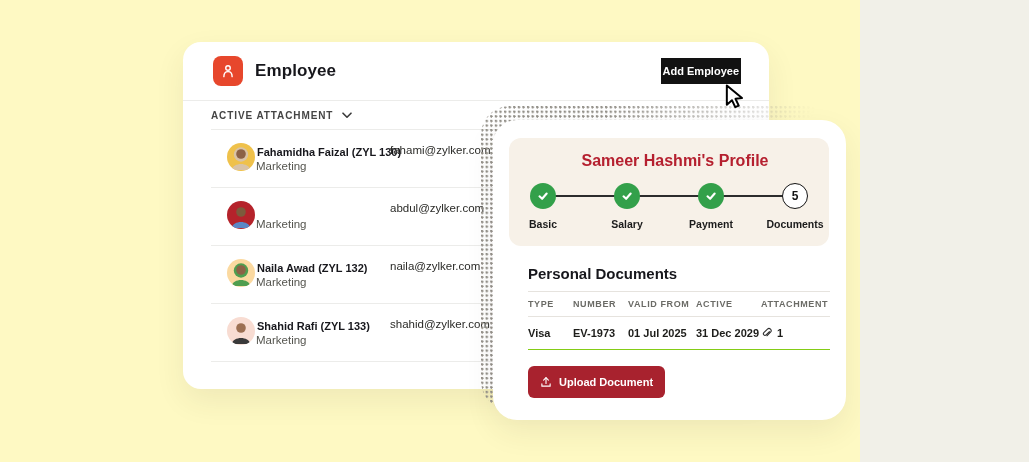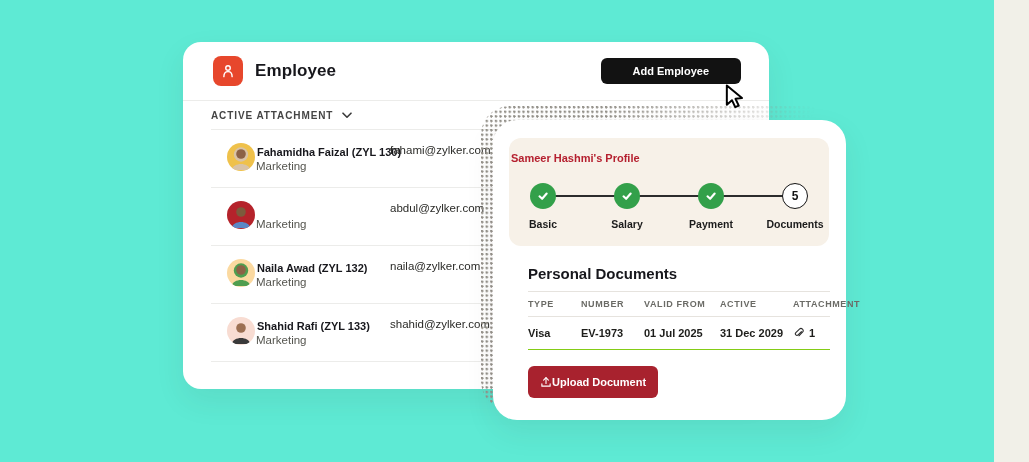--- a/index.html
+++ b/index.html
@@ -1,66 +1,66 @@
 <!DOCTYPE html>
 <html><head>
 <meta charset="utf-8">
 <style>
   html,body{margin:0;padding:0;}
   body{font-family:"Liberation Sans","DejaVu Sans",sans-serif;background:#f1f0e8;}
-  .stage{position:relative;width:994px;height:462px;background:#5eead4;overflow:hidden;}
+  .stage{position:relative;width:860px;height:462px;background:#fef9c3;overflow:hidden;}
 
   .card{position:absolute;background:#fff;box-shadow:0 12px 30px rgba(60,55,40,.08);}
 
   
   .employee-card{left:183px;top:42px;width:586px;height:347px;border-radius:18px;z-index:1;}
   .emp-header{position:relative;height:58px;border-bottom:1px solid #ececea;}
   .app-icon{position:absolute;left:30px;top:14px;width:30px;height:30px;border-radius:8px;background:#e7472c;display:flex;align-items:center;justify-content:center;}
   .emp-title{position:absolute;left:72px;top:19px;font-size:17px;font-weight:700;color:#17171c;letter-spacing:.1px;}
-  .add-btn{position:absolute;right:28px;top:16px;height:26px;padding:0 32px;background:#121212;color:#fff;border:none;border-radius:6px;font-family:inherit;font-size:11px;font-weight:700;cursor:pointer;}
+  .add-btn{position:absolute;right:28px;top:16px;height:26px;padding:0 2px;background:#121212;color:#fff;border:none;border-radius:0;font-family:inherit;font-size:11px;font-weight:700;cursor:pointer;}
   .filter-row{position:relative;height:28px;display:flex;align-items:center;gap:9px;margin-left:28px;border-bottom:1px solid #ececea;cursor:pointer;}
   .filter-label{font-size:10px;font-weight:600;letter-spacing:.9px;color:#454545;}
   .emp-list{position:relative;}
   .emp-row{position:relative;height:57px;margin-left:28px;border-bottom:1px solid #ececea;}
   .avatar{position:absolute;left:16px;top:13px;width:28px;height:28px;border-radius:50%;overflow:hidden;display:block;}
   .emp-name{position:absolute;left:46px;top:16px;font-size:11px;font-weight:700;color:#17171c;}
   .emp-dept{position:absolute;left:45px;top:30px;font-size:11.5px;color:#55554f;}
   .emp-email{position:absolute;left:179px;top:14px;font-size:11.5px;font-weight:500;color:#2b2b28;}
 
   
   .dots{position:absolute;left:481px;top:106px;width:354px;height:304px;border-radius:28px;z-index:2;
     background-image:radial-gradient(circle at 1.2px 1.2px,#94918a 1.05px,transparent 1.45px);
     background-size:4.6px 4.6px;
     -webkit-mask-image:linear-gradient(102deg,#000 30%,rgba(0,0,0,.45) 58%,transparent 80%);
     mask-image:linear-gradient(102deg,#000 30%,rgba(0,0,0,.45) 58%,transparent 80%);}
 
   
   .profile-card{left:493px;top:120px;width:353px;height:300px;border-radius:24px;z-index:3;}
   .profile-panel{position:absolute;left:16px;top:18px;right:17px;height:108px;background:#f7f1e8;border-radius:12px;}
-  .profile-title{position:absolute;left:2px;right:0;top:14px;font-size:11px;font-weight:700;}
+  .profile-title{position:absolute;left:12px;right:0;top:14px;text-align:center;font-size:16px;font-weight:700;}
   .stepper{position:absolute;left:2px;right:2px;top:45px;}
   .step-line{position:absolute;left:33px;right:33px;top:12px;height:1.6px;background:#2c2c2c;}
   .steps{position:relative;display:flex;justify-content:space-between;}
   .step{width:64px;display:flex;flex-direction:column;align-items:center;cursor:pointer;}
   .step-circle{width:26px;height:26px;border-radius:50%;display:flex;align-items:center;justify-content:center;position:relative;z-index:2;box-sizing:border-box;}
   .step.done .step-circle{background:#33a04a;}
   .step.current .step-circle{background:#fff;border:1.7px solid #141414;}
   .step-num{font-size:12px;font-weight:700;color:#141414;}
   .step-label{margin-top:9px;font-size:10.5px;font-weight:700;color:#1b1b1b;white-space:nowrap;}
 
   .doc-section{position:absolute;left:35px;right:16px;top:145px;}
   .doc-title{font-size:15px;font-weight:700;color:#17171c;height:18px;line-height:18px;}
   .doc-table{margin-top:8px;}
-  .doc-head,.doc-row{display:grid;grid-template-columns:45px 55px 68px 65px 1fr;align-items:center;gap:8px;}
+  .doc-head,.doc-row{display:grid;grid-template-columns:45px 55px 68px 65px 1fr;align-items:center;}
   .doc-head{height:24px;border-top:1px solid #e6e3de;border-bottom:1px solid #e6e3de;}
   .doc-th{font-size:9px;font-weight:600;letter-spacing:.6px;color:#6b6b66;}
   .doc-row{height:32px;border-bottom:1px solid #84cc16;}
   .doc-td{font-size:11px;font-weight:700;color:#1d1d1a;}
   .attach-cell{display:flex;align-items:center;gap:4px;}
-  .upload-btn{margin-top:16px;display:inline-flex;align-items:center;height:25px;padding:16px 12px;background:#a8222e;color:#fff;border:none;border-radius:6px;font-family:inherit;font-size:11px;font-weight:700;cursor:pointer;}
+  .upload-btn{margin-top:16px;display:inline-flex;align-items:center;gap:7px;height:25px;padding:16px 12px;background:#a8222e;color:#fff;border:none;border-radius:6px;font-family:inherit;font-size:11px;font-weight:700;cursor:pointer;}
 
   .cursor{position:absolute;left:721px;top:82px;z-index:10;pointer-events:none;}
 </style>
 </head>
 <body>
 
 <div class="stage">
 
   <div class="card employee-card">
     <div class="emp-header">

